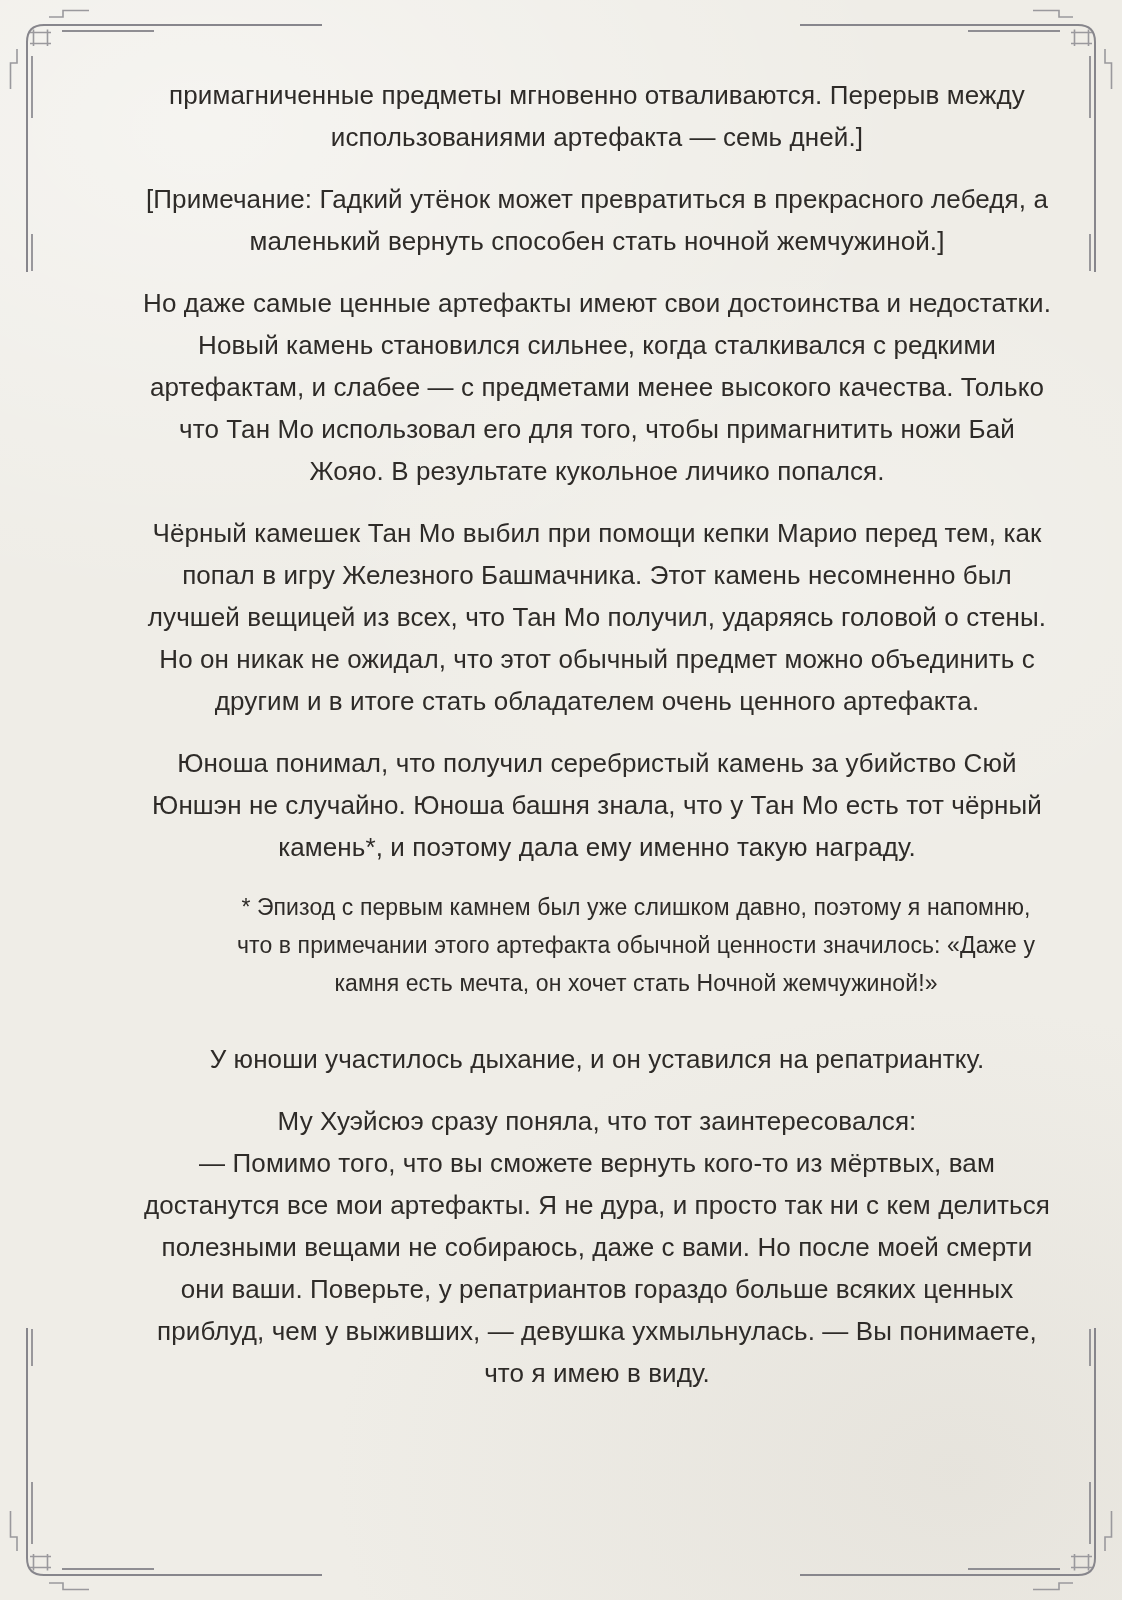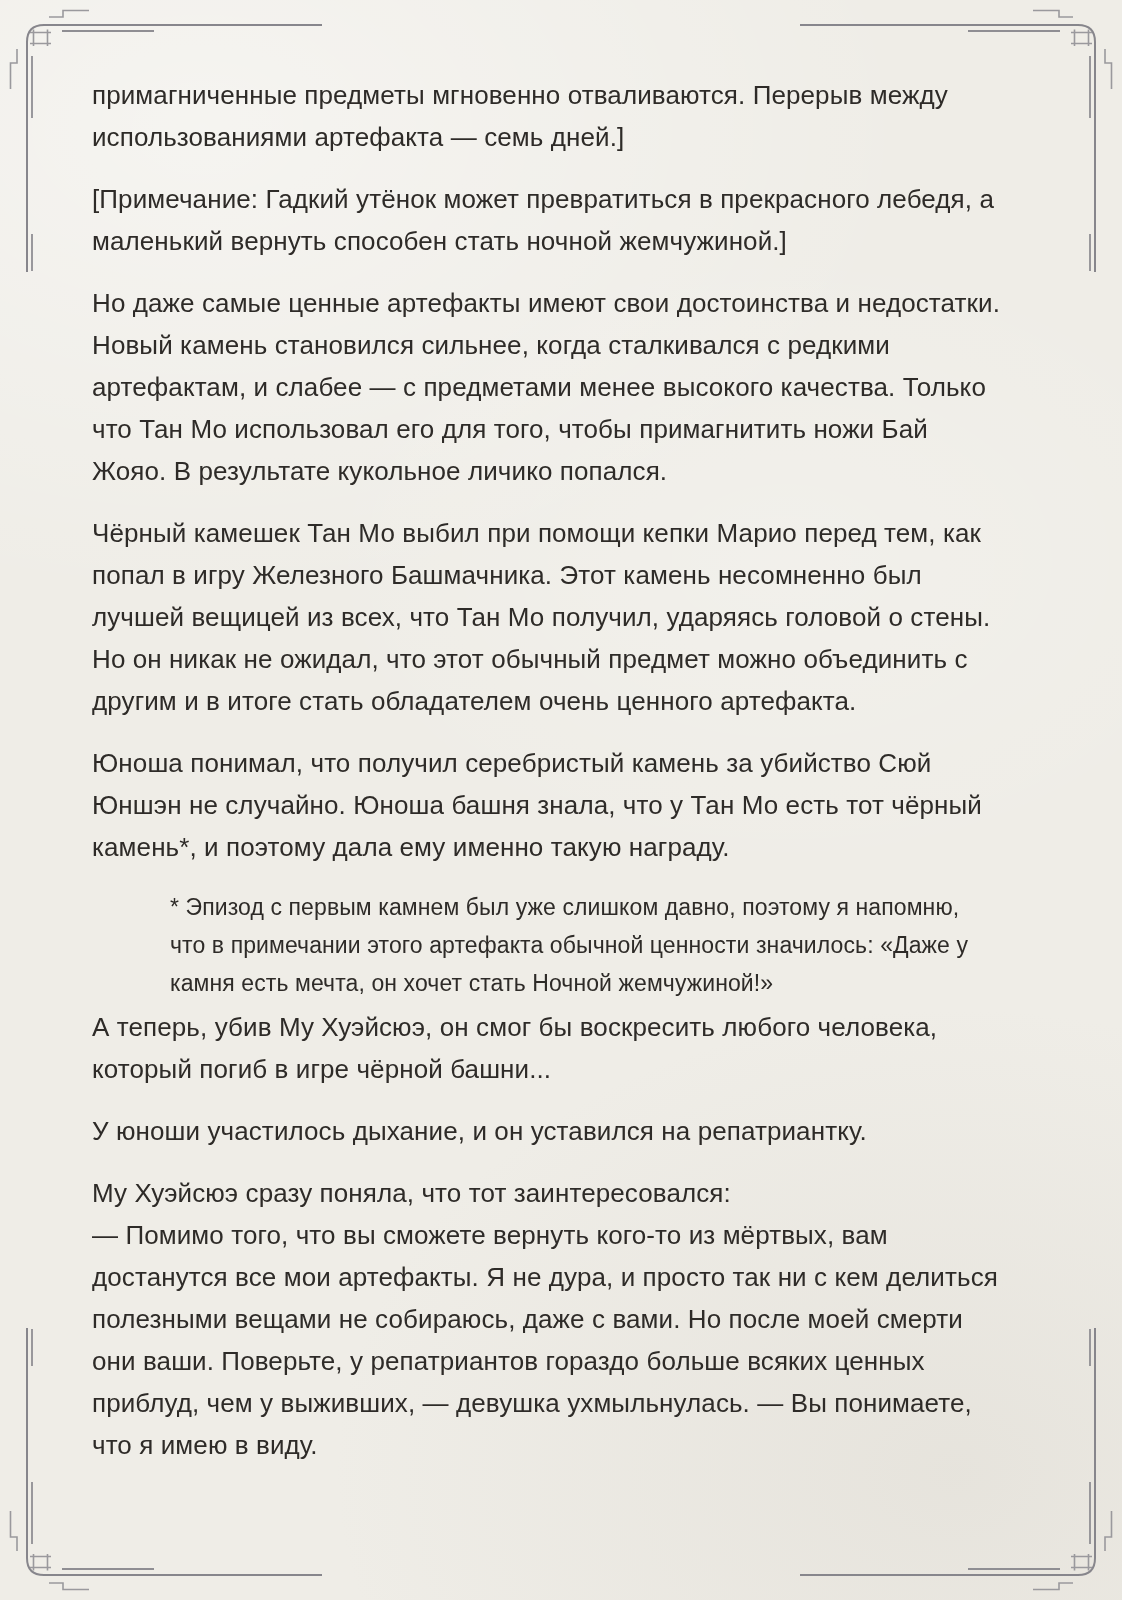--- a/index.html
+++ b/index.html
@@ -37,26 +37,27 @@
     width: 1122px;
     box-sizing: border-box;
     padding: 74px 20px 0 92px;
   }
   .para {
     margin: 0 0 20px 0;
     font-size: 26px;
     line-height: 42px;
     letter-spacing: 0.1px;
     white-space: pre;
+    text-align: center;
   }
   .para.footnote {
     padding-left: 78px;
     font-size: 23px;
     line-height: 38px;
-    margin: 0 0 4px 0;
+    margin: 0 0 36px 0;
   }
 </style>
 </head>
 <body>
 
 <div class="page">
 
   <svg class="frame" viewBox="0 0 1122 1600" xmlns="http://www.w3.org/2000/svg">
     <defs>
       <g id="corner">
@@ -89,22 +90,20 @@
 попал в игру Железного Башмачника. Этот камень несомненно был
 лучшей вещицей из всех, что Тан Мо получил, ударяясь головой о стены.
 Но он никак не ожидал, что этот обычный предмет можно объединить с
 другим и в итоге стать обладателем очень ценного артефакта.</p>
     <p class="para body">Юноша понимал, что получил серебристый камень за убийство Сюй
 Юншэн не случайно. Юноша башня знала, что у Тан Мо есть тот чёрный
 камень*, и поэтому дала ему именно такую награду.</p>
     <p class="para footnote">* Эпизод с первым камнем был уже слишком давно, поэтому я напомню,
 что в примечании этого артефакта обычной ценности значилось: «Даже у
 камня есть мечта, он хочет стать Ночной жемчужиной!»</p>
-    <p class="para body">А теперь, убив Му Хуэйсюэ, он смог бы воскресить любого человека,
-который погиб в игре чёрной башни...</p>
     <p class="para body">У юноши участилось дыхание, и он уставился на репатриантку.</p>
     <p class="para body">Му Хуэйсюэ сразу поняла, что тот заинтересовался:
 — Помимо того, что вы сможете вернуть кого-то из мёртвых, вам
 достанутся все мои артефакты. Я не дура, и просто так ни с кем делиться
 полезными вещами не собираюсь, даже с вами. Но после моей смерти
 они ваши. Поверьте, у репатриантов гораздо больше всяких ценных
 приблуд, чем у выживших, — девушка ухмыльнулась. — Вы понимаете,
 что я имею в виду.</p>
   </div>
 

